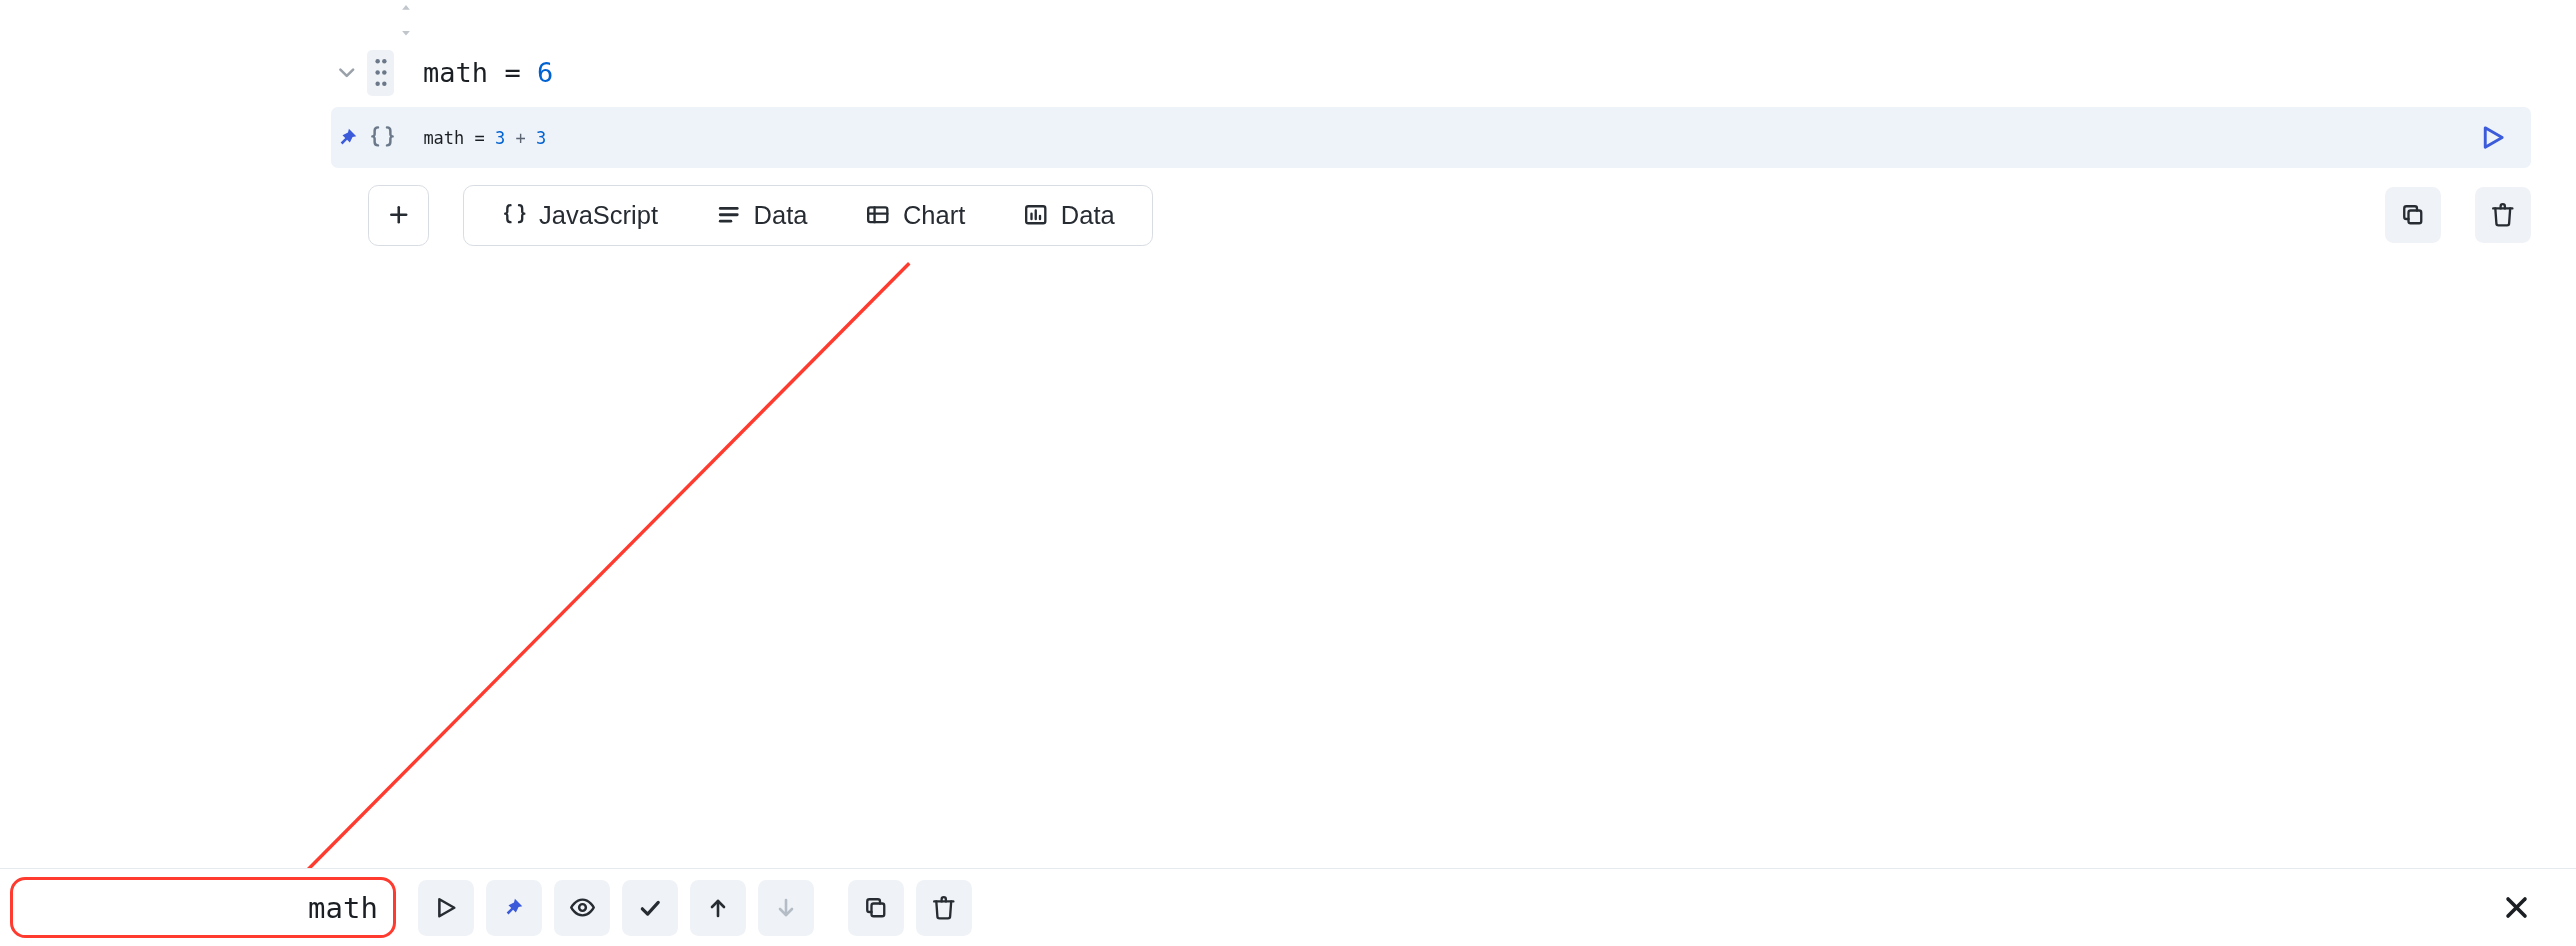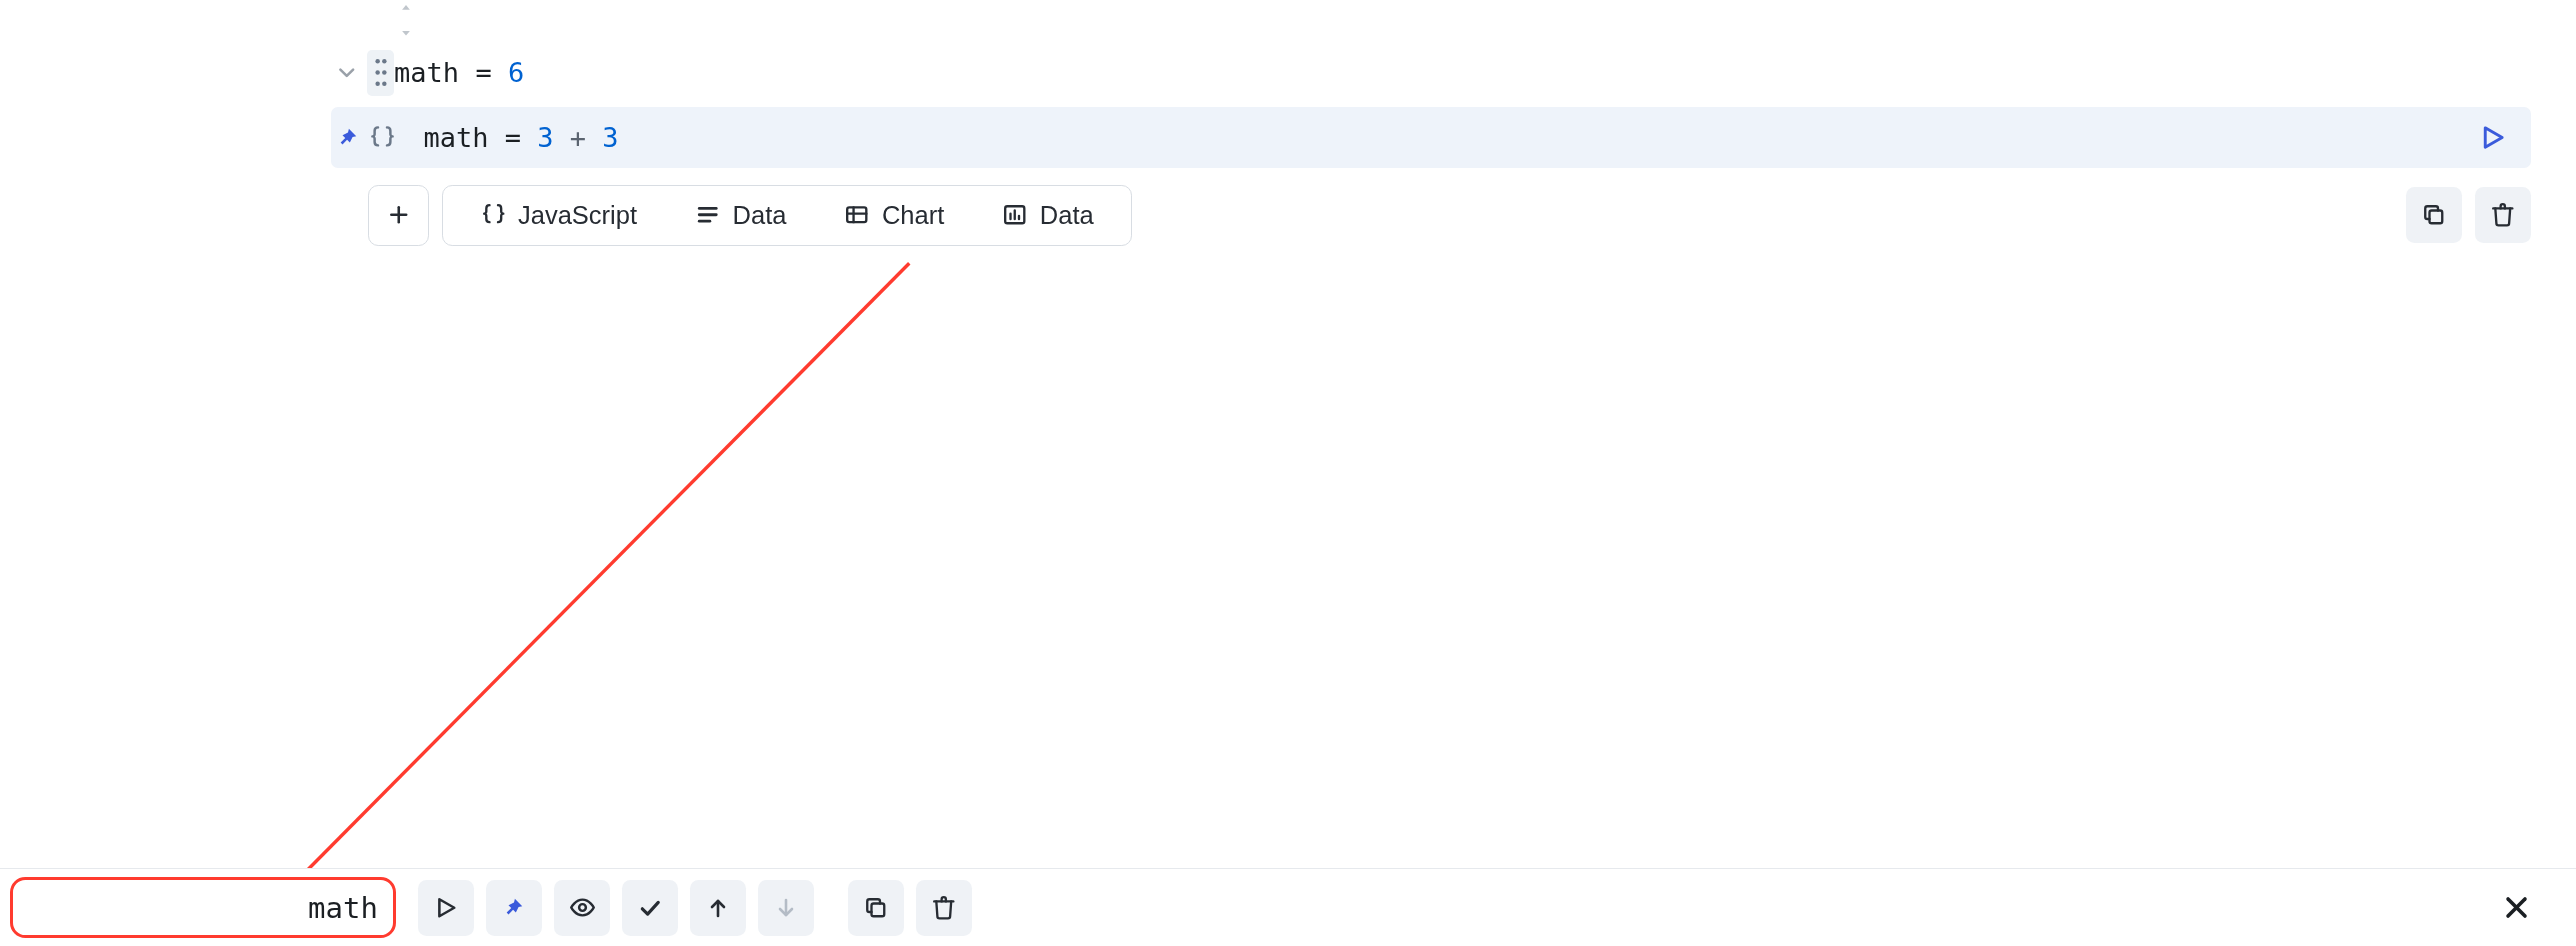--- a/index.html
+++ b/index.html
@@ -55,20 +55,21 @@
   .row1 .dragdots {
     width:27px;height:46px;
     background:#eef2f6;
     border-radius:5.1px;
     display:flex;align-items:center;justify-content:center;
     color:#6b7889;
     cursor:grab;
   }
   .row1 .codeexpr {
     font-size:27px;
+    margin-left:29px;
     color:#1b1f23;
   }
   .row1 .codeexpr .lit { color:#0062d1; }
 
   
   .row2 {
     position: absolute;
     left: 0;
     top: 107px;
     height: 61px;
@@ -84,21 +85,21 @@
     display:flex;align-items:center;justify-content:center;
     margin-left:1.7px;
   }
   .row2 .braces {
     width:34px;height:34px;
     color:#6b7889;
     display:flex;align-items:center;justify-content:center;
     margin-left:1.7px;
   }
   .row2 .codeexpr {
-    font-size:27px;
+    font-size:17px;
     margin-left:24px;
     color:#1b1f23;
   }
   .row2 .codeexpr .lit { color:#0062d1; }
   .row2 .codeexpr .op  { color:#5b6470; }
   .row2 .run {
     position:absolute;
     right:20.4px;
     width:37px;height:37px;
     color:#3b5bdb;
@@ -108,21 +109,21 @@
 
   
   .row3 {
     position: absolute;
     left: 37px;
     top: 182px;
     height: 66px;
     width: 2163px;
     display:flex;
     align-items:center;
-    gap:13px;
+    gap:34px;
   }
   .sqbtn {
     width:61px;height:61px;
     border:1.7px solid #d8dde3;
     border-radius:10.2px;
     background:#fff;
     display:flex;align-items:center;justify-content:center;
     color:#272c33;
     cursor:pointer;
   }

